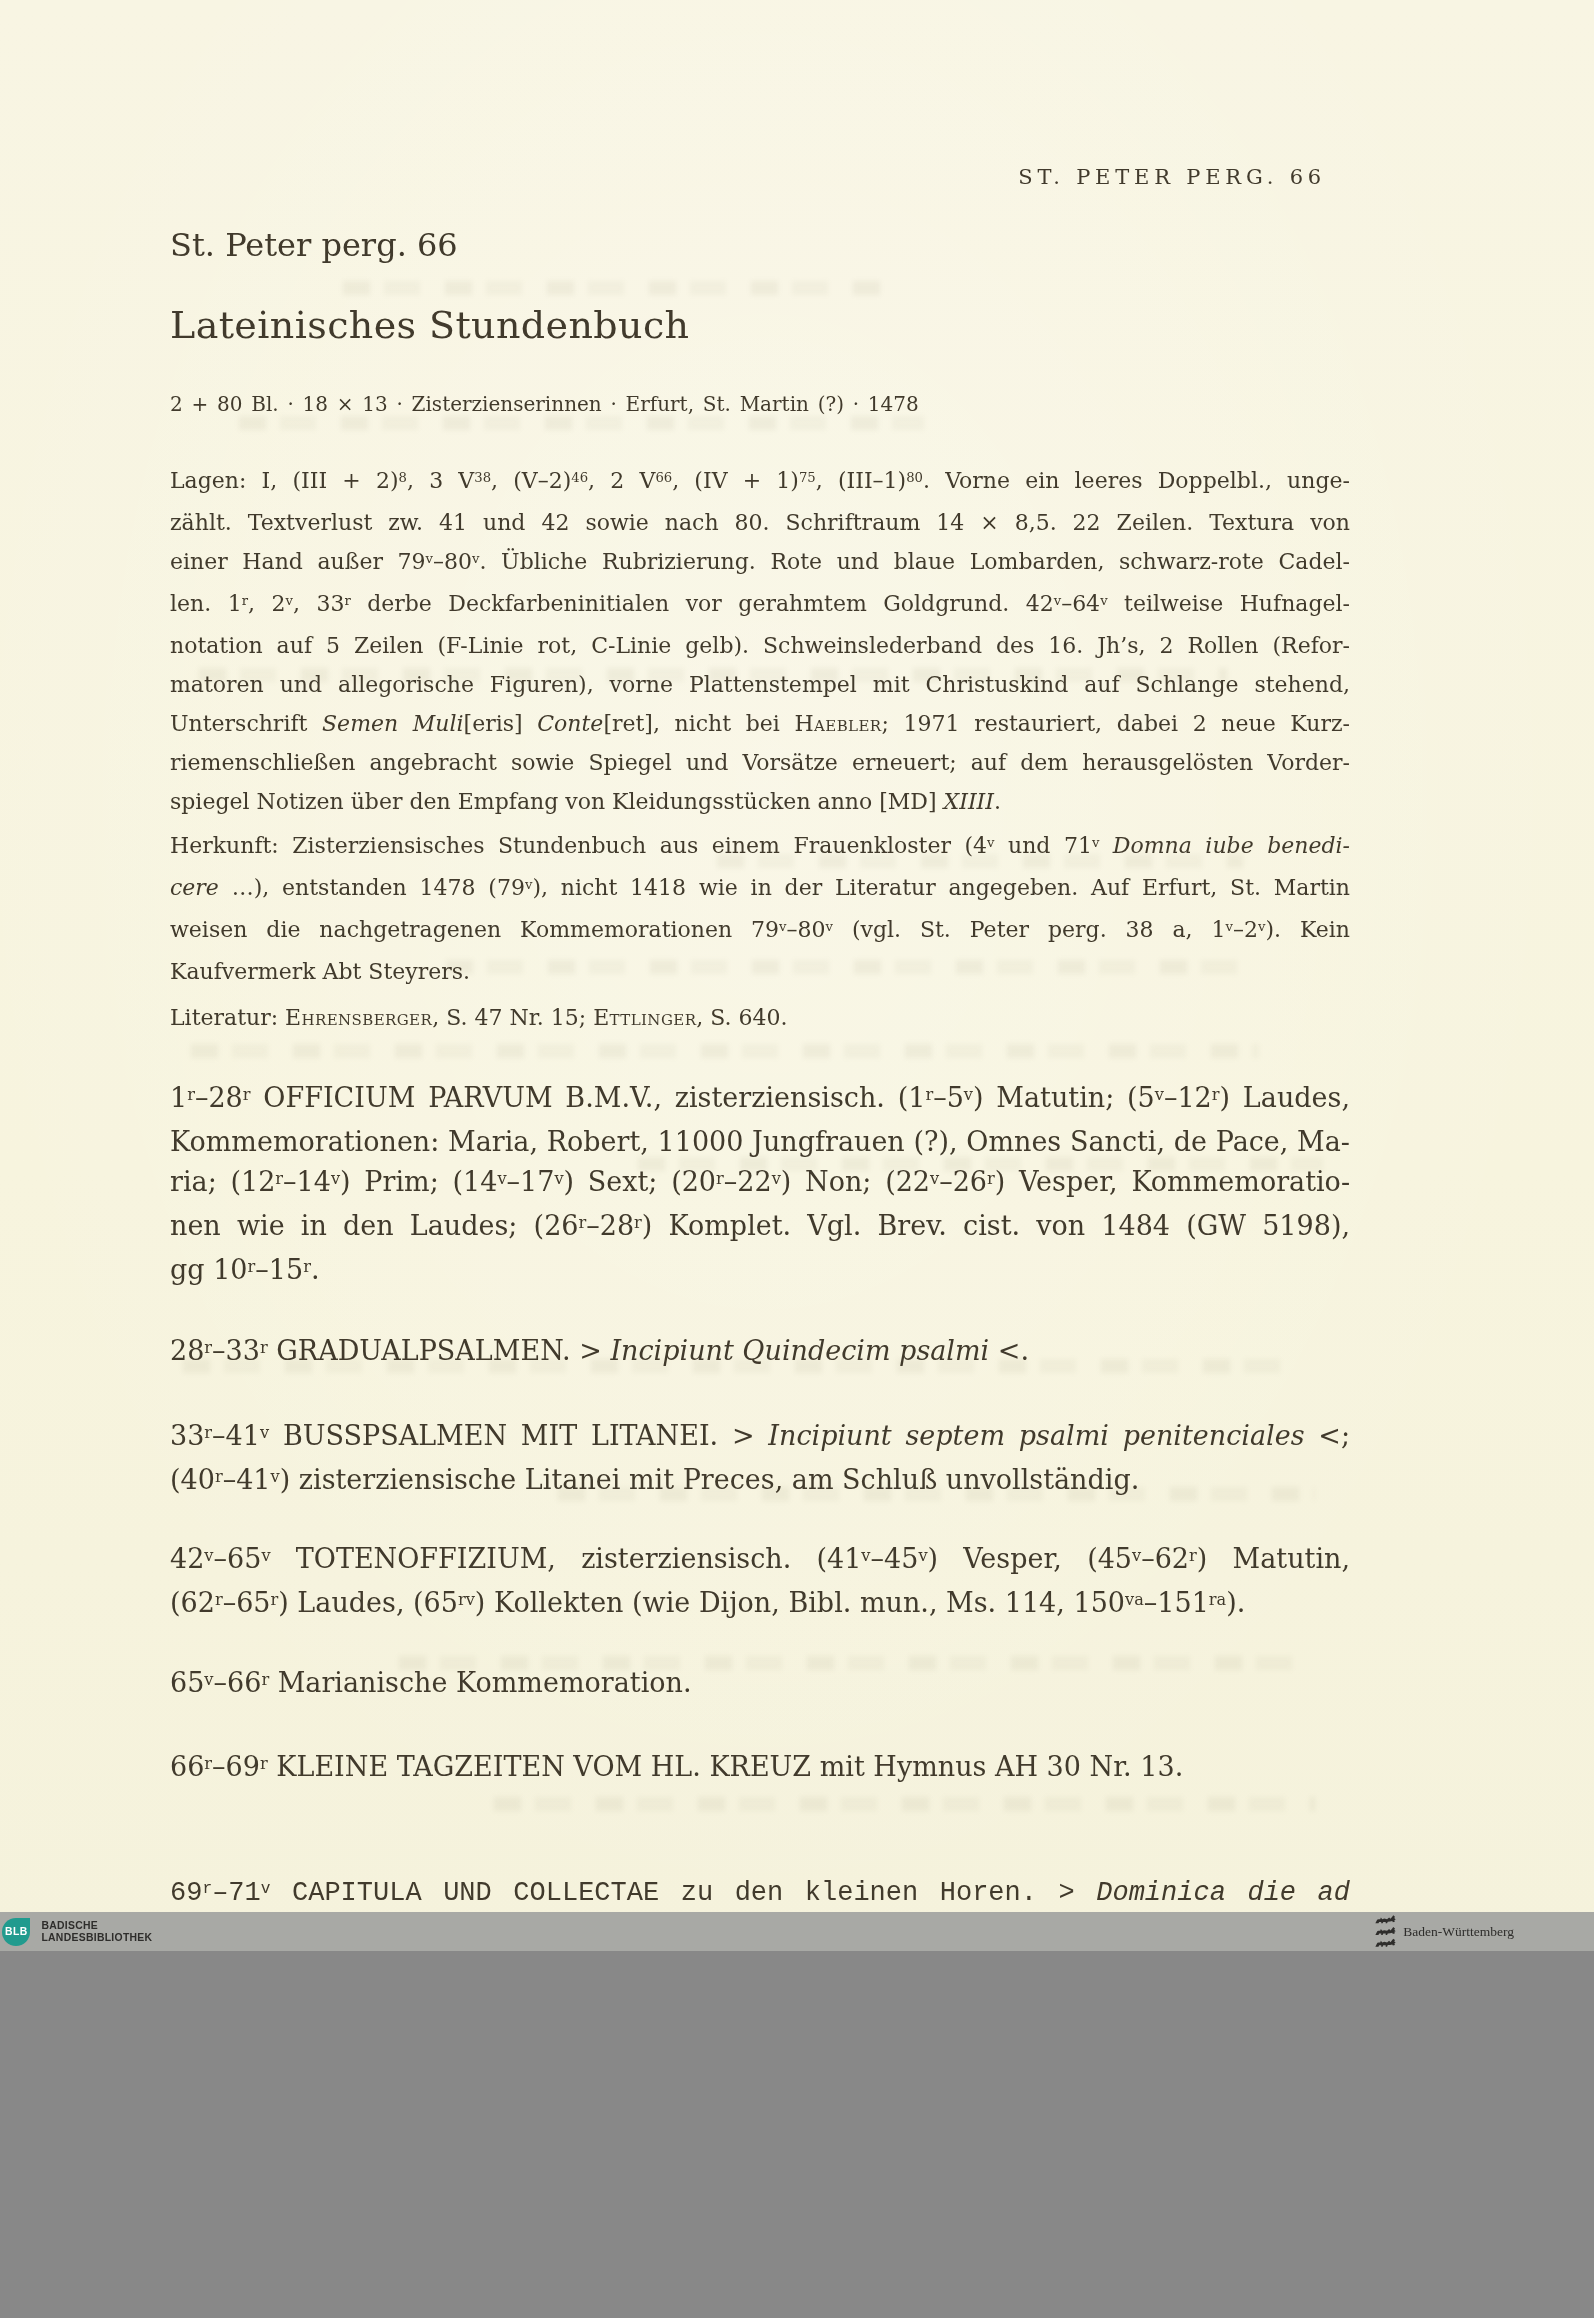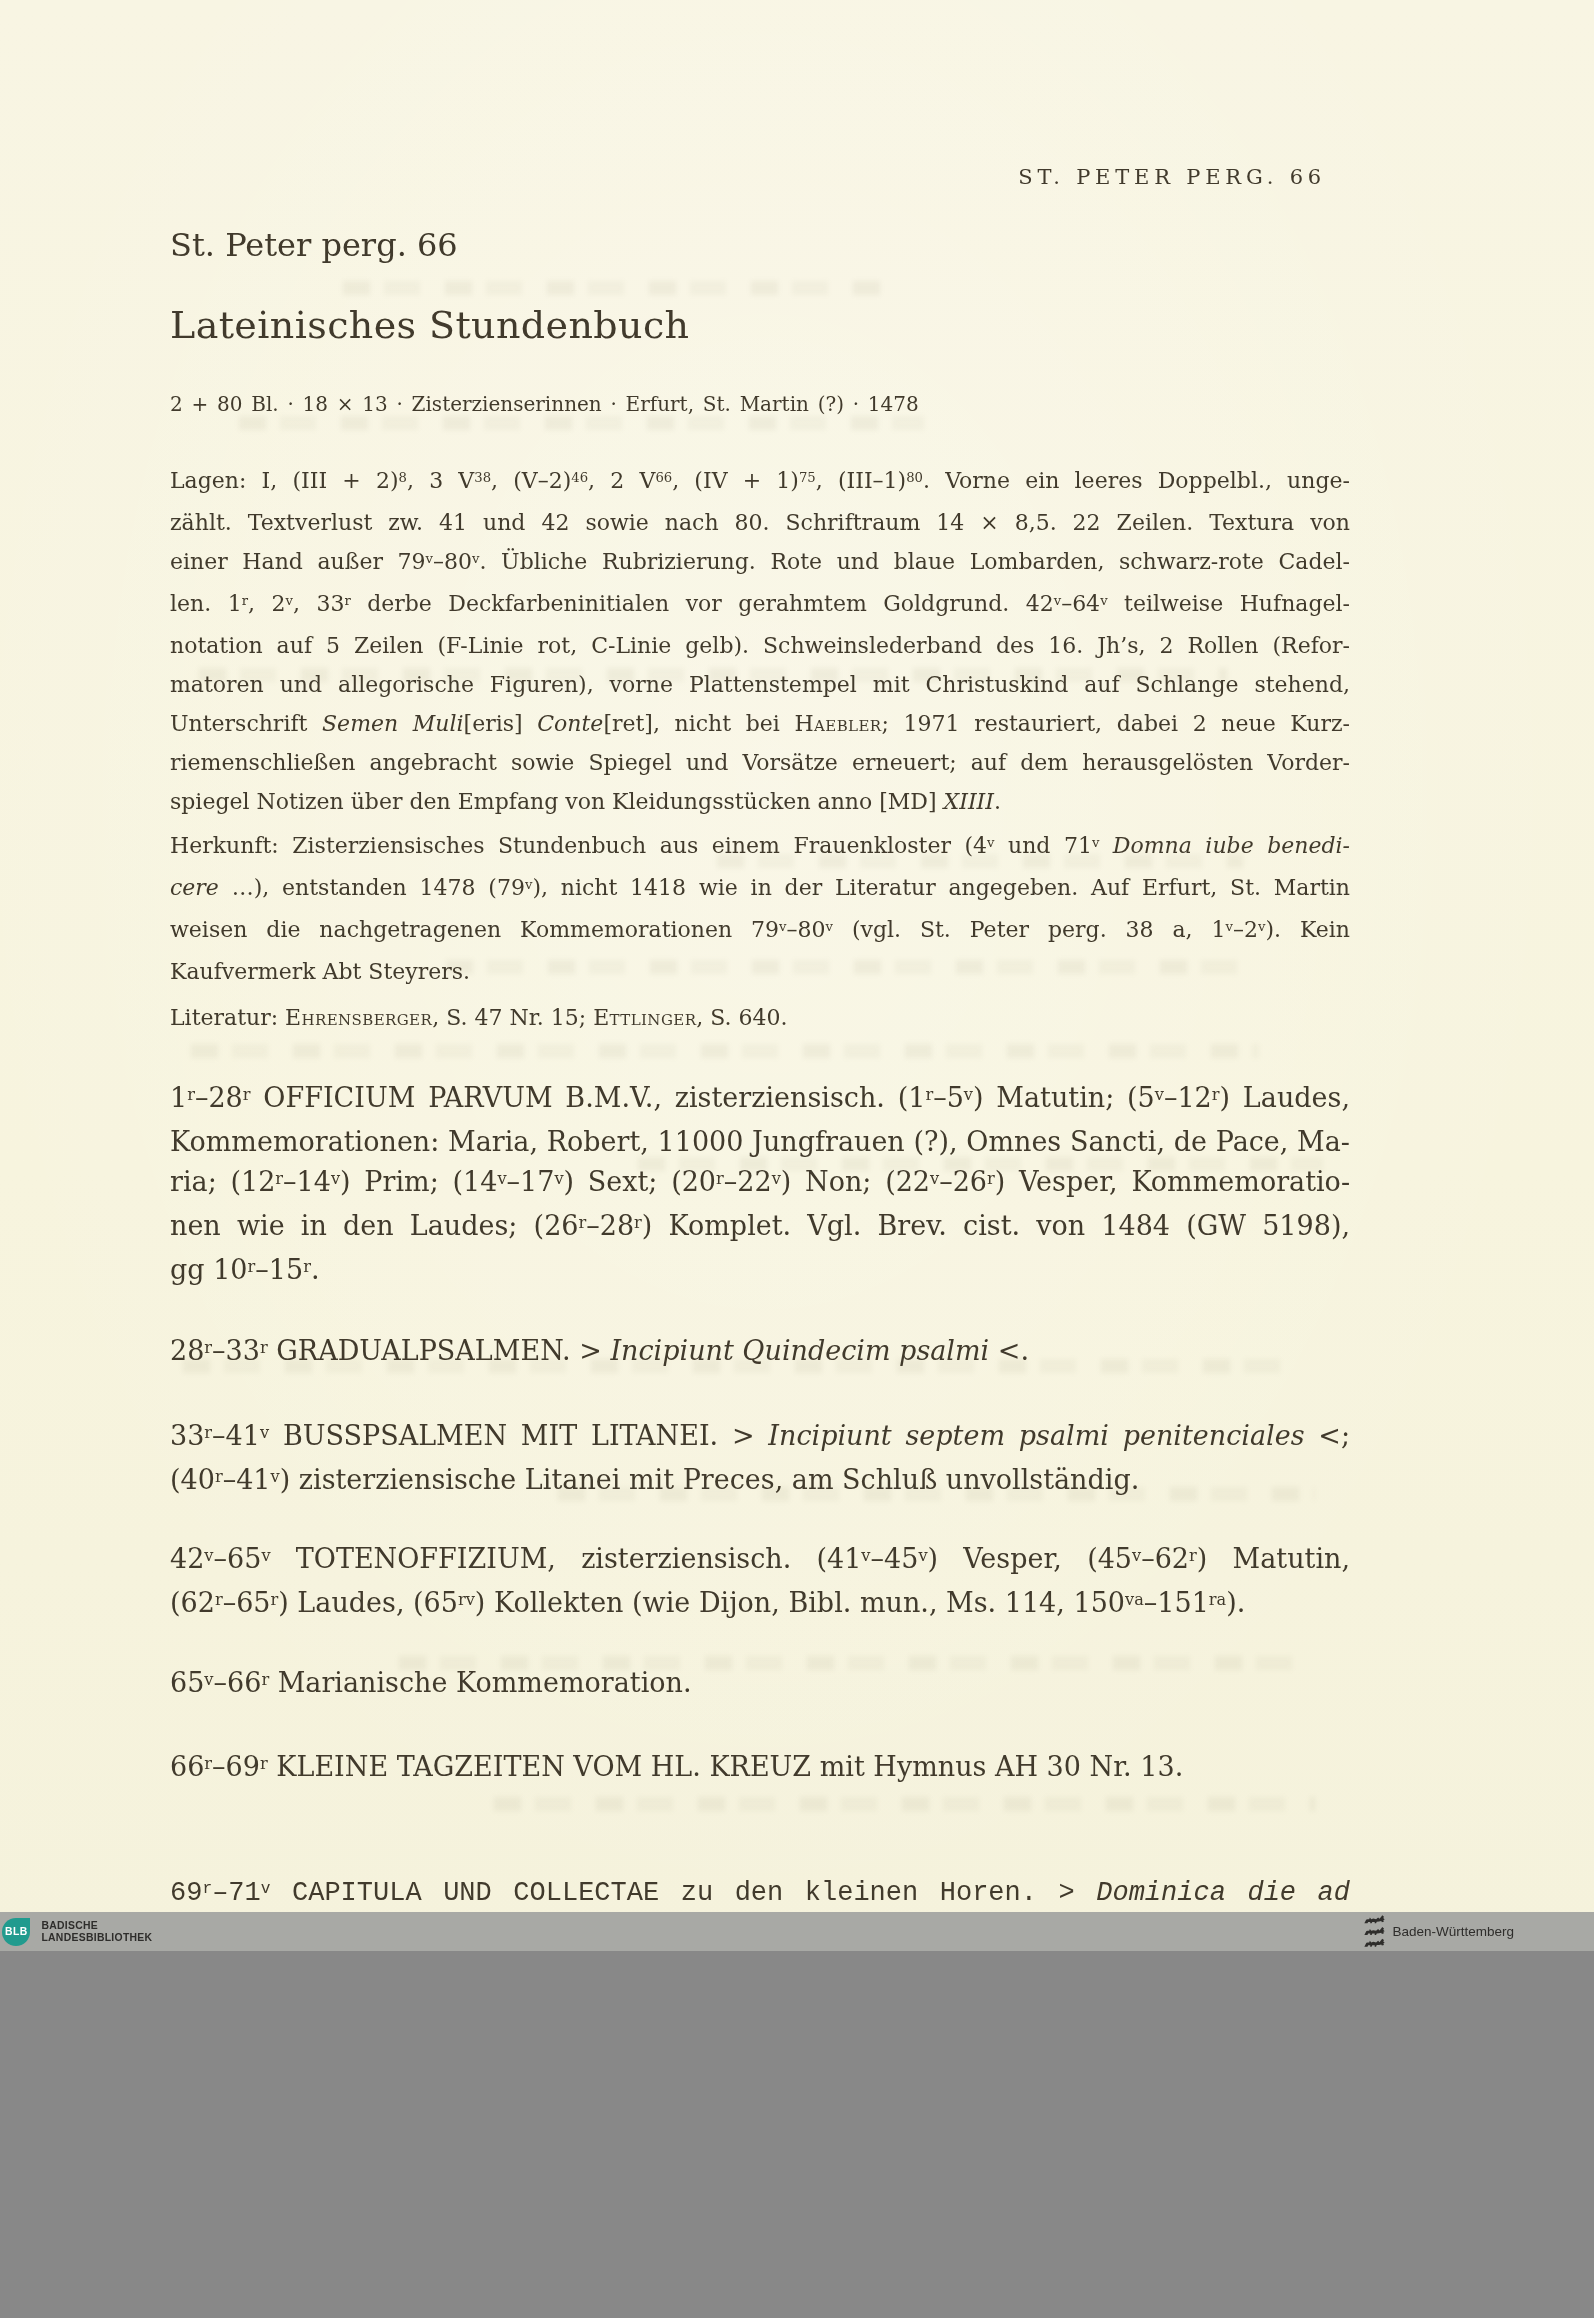--- a/index.html
+++ b/index.html
@@ -106,20 +106,21 @@
   }
   .state-brand {
     margin-left: auto;
     margin-right: 80px;
     display: flex;
     align-items: center;
     gap: 7.2px;
     color: var(--footer_text, #2e2d2b);
     font-size: 13.5px;
     font-weight: 500;
+    font-family: Liberation Serif, serif;
   }
   .bw-arms { display: block; }
 </style>
 </head>
 <body>
 
 <div class="page">
 
   <div class="ghost" style="top:281px;left:343px;width:542px;"></div>
   <div class="ghost" style="top:416px;left:239px;width:685px;"></div>

